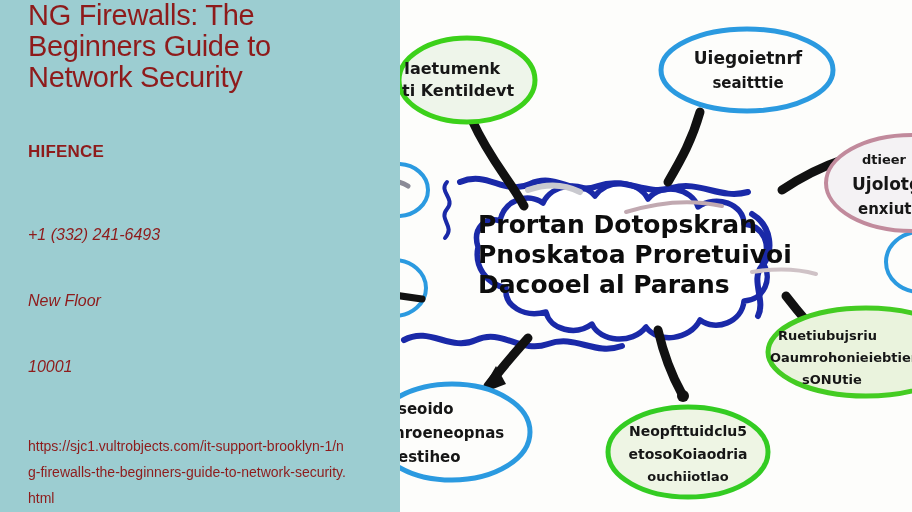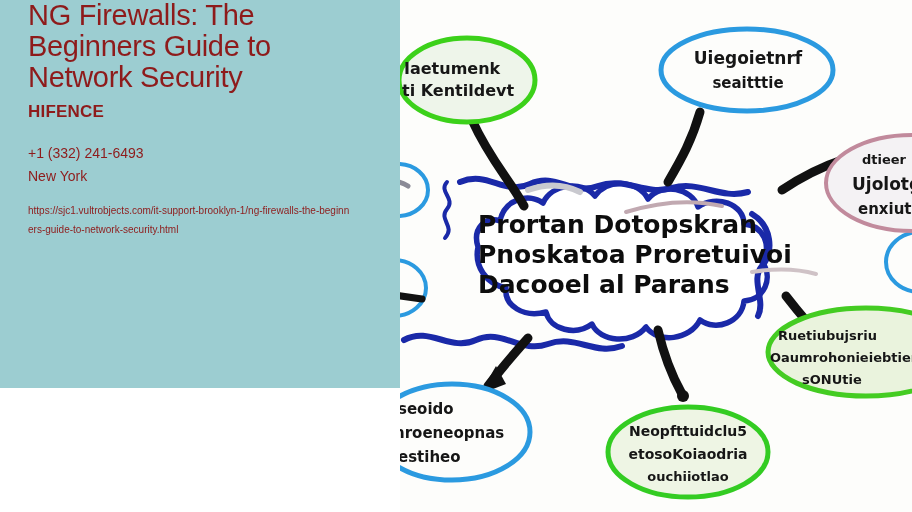--- a/index.html
+++ b/index.html
@@ -18,28 +18,28 @@
     height: 512px;
     overflow: hidden;
     display: flex;
     background: #ffffff;
   }
 
   
   .left-panel {
     position: relative;
     width: 400px;
-    height: 388px;
+    height: 512px;
     flex: 0 0 400px;
     background: #9ccdd1;
     box-sizing: border-box;
     padding: 0 28px;
     display: flex;
     flex-direction: column;
-    justify-content: flex-start;
+    justify-content: space-between;
     overflow: hidden;
   }
 
   .article-title {
     color: #8e1b1b;
     font-size: 29px;
     line-height: 1.07;
     font-weight: 400;
     letter-spacing: -0.3px;
     margin: 0 0 9px 0;
@@ -50,29 +50,30 @@
     color: #8e1b1b;
     font-size: 17px;
     font-weight: 700;
     letter-spacing: 0.2px;
     margin: 0 0 24px 0;
     line-height: 1.15;
   }
 
   .meta-line {
     color: #8e1b1b;
-    font-size: 14px;
+    font-size: 16px;
     line-height: 1.1;
     margin: 0 0 8px 0;
     font-weight: 400;
+    font-style: italic;
   }
 
   .source-url {
     color: #8e1b1b;
-    font-size: 10px;
+    font-size: 14px;
     line-height: 1.85;
     margin: 10px 0 0 0;
     max-width: 322px;
     word-break: break-all;
     text-decoration: none;
     display: block;
   }
 
   
   .right-panel {
@@ -107,22 +108,23 @@
 
   <div class="left-panel">
 
     <h1 class="article-title">NG Firewalls: The Beginners Guide to Network Security</h1>
 
     <div class="brand-name">HIFENCE</div>
 
     <div class="meta-line">+1 (332) 241-6493</div>
 
 
-    <div class="meta-line">New York</div>
-
+    <div class="meta-line">New Floor</div>
+
+    <div class="meta-line">10001</div>
 
     <a class="source-url" href="#">https://sjc1.vultrobjects.com/it-support-brooklyn-1/ng-firewalls-the-beginners-guide-to-network-security.html</a>
   </div>
 
   <div class="right-panel">
     <svg viewBox="0 0 512 512" xmlns="http://www.w3.org/2000/svg">
 
       <rect x="0" y="0" width="512" height="512" fill="#fdfdfb"></rect>
 
       <path d="M47 182 C 38 192, 56 198, 47 209 C 38 220, 56 226, 45 238" stroke="#1a29a8" stroke-width="4" fill="none" stroke-linecap="round"></path>

